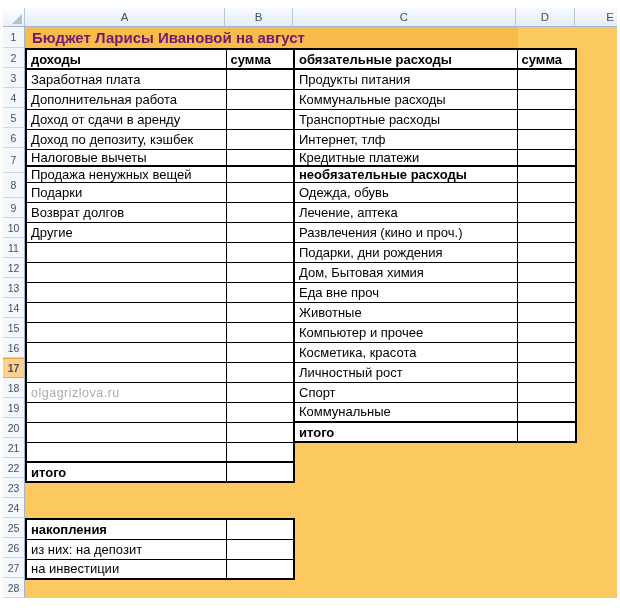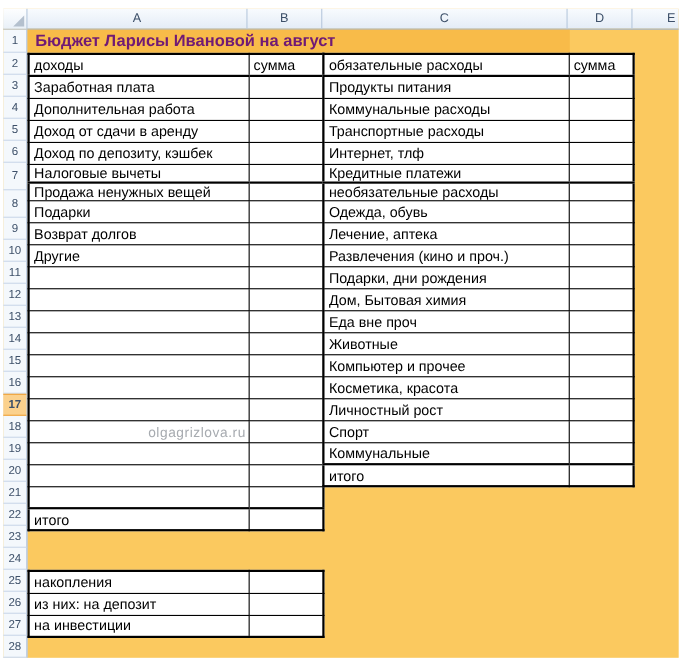--- a/index.html
+++ b/index.html
@@ -45,22 +45,22 @@
 
   
   table.tbl{position:absolute;border-collapse:collapse;table-layout:fixed;
     border:2px solid var(--table-border);background:var(--cell-fill)}
   table.tbl td{border:1px solid var(--table-border);background:var(--cell-fill);
     font-size:13px;color:#000;padding:0 2px 0 4px;white-space:nowrap;overflow:hidden;vertical-align:middle}
   table.tbl tr{height:20px}
   table.tbl tr.h25{height:14px}
   table.tbl tr.head td{border-bottom:2px solid var(--table-border)}
   table.tbl tr.thick td{border-top:2px solid var(--table-border)}
-  td.bold{font-weight:normal;font-size:13.5px}
-  td.wm-cell{text-align:right;padding-right:3px}
+  td.bold{font-weight:bold;font-size:13.5px}
+  td.wm-cell{padding-right:3px}
   .wm{color:var(--watermark-color);font-size:12.5px;letter-spacing:.5px}
 
   #income{left:22px;top:40px;width:270px}
   #expenses{left:290px;top:40px;width:284px}
   #savings{left:22px;top:510px;width:270px}
 </style>
 </head>
 <body>
 
 <div class="page">

